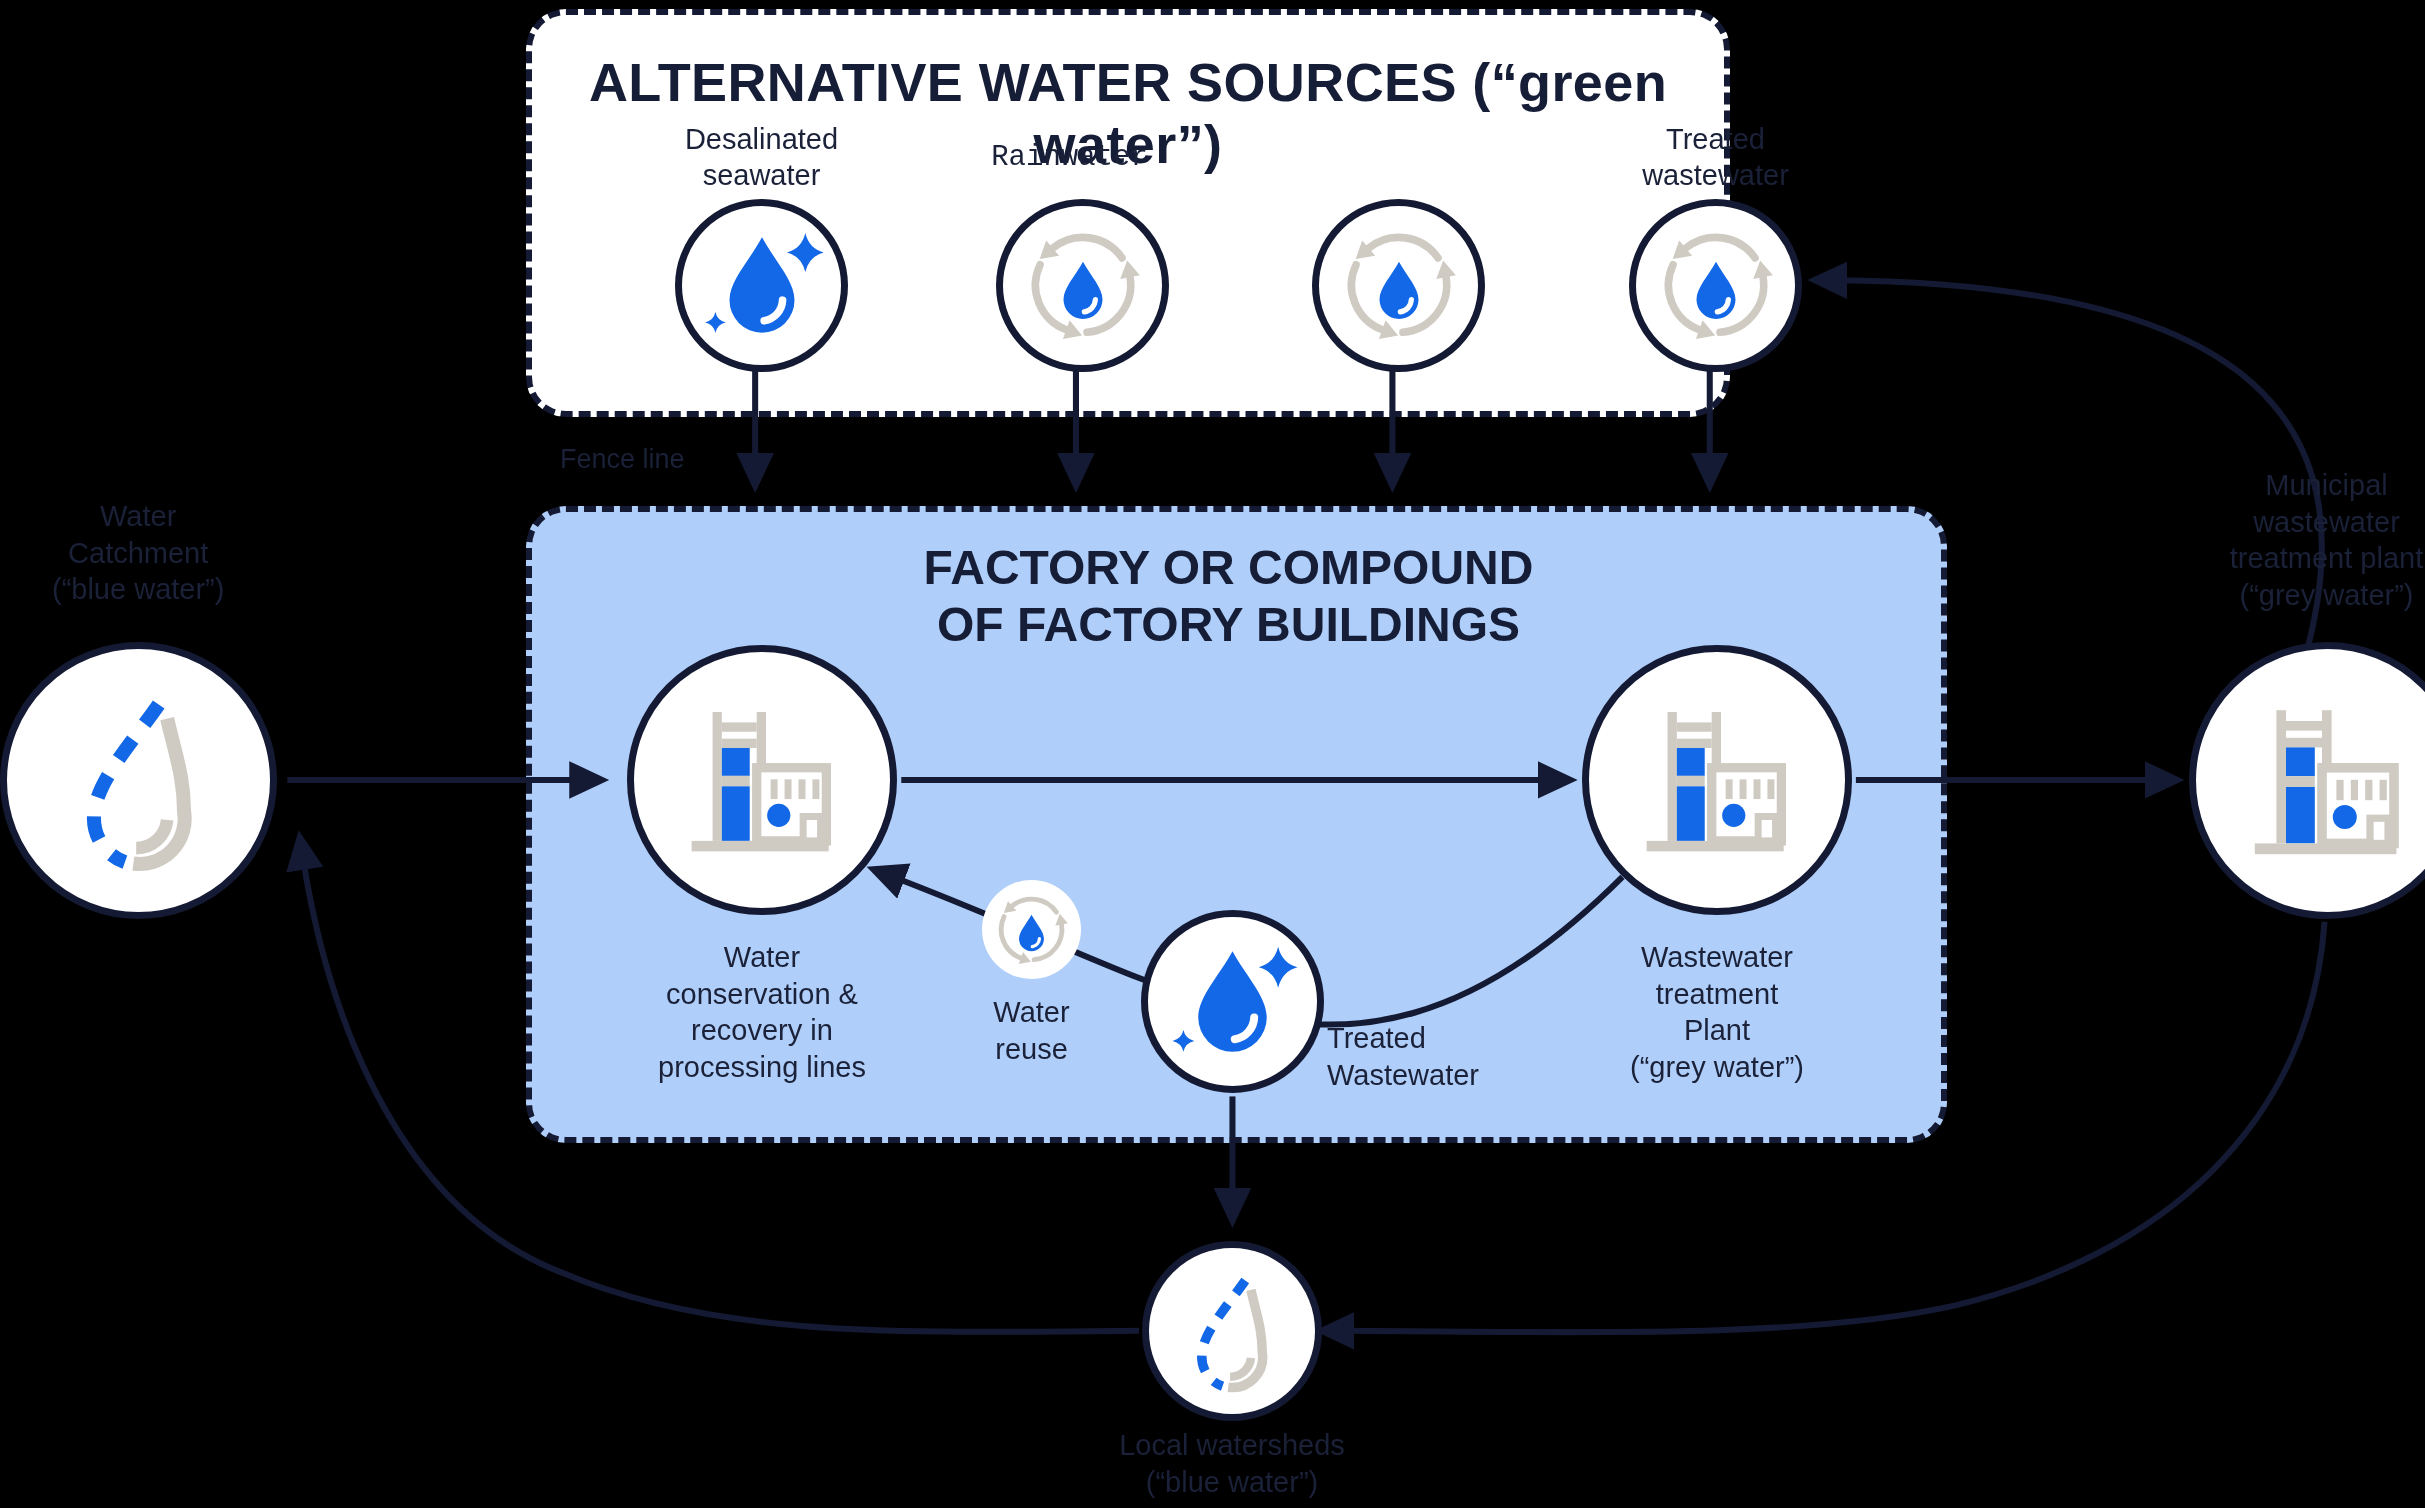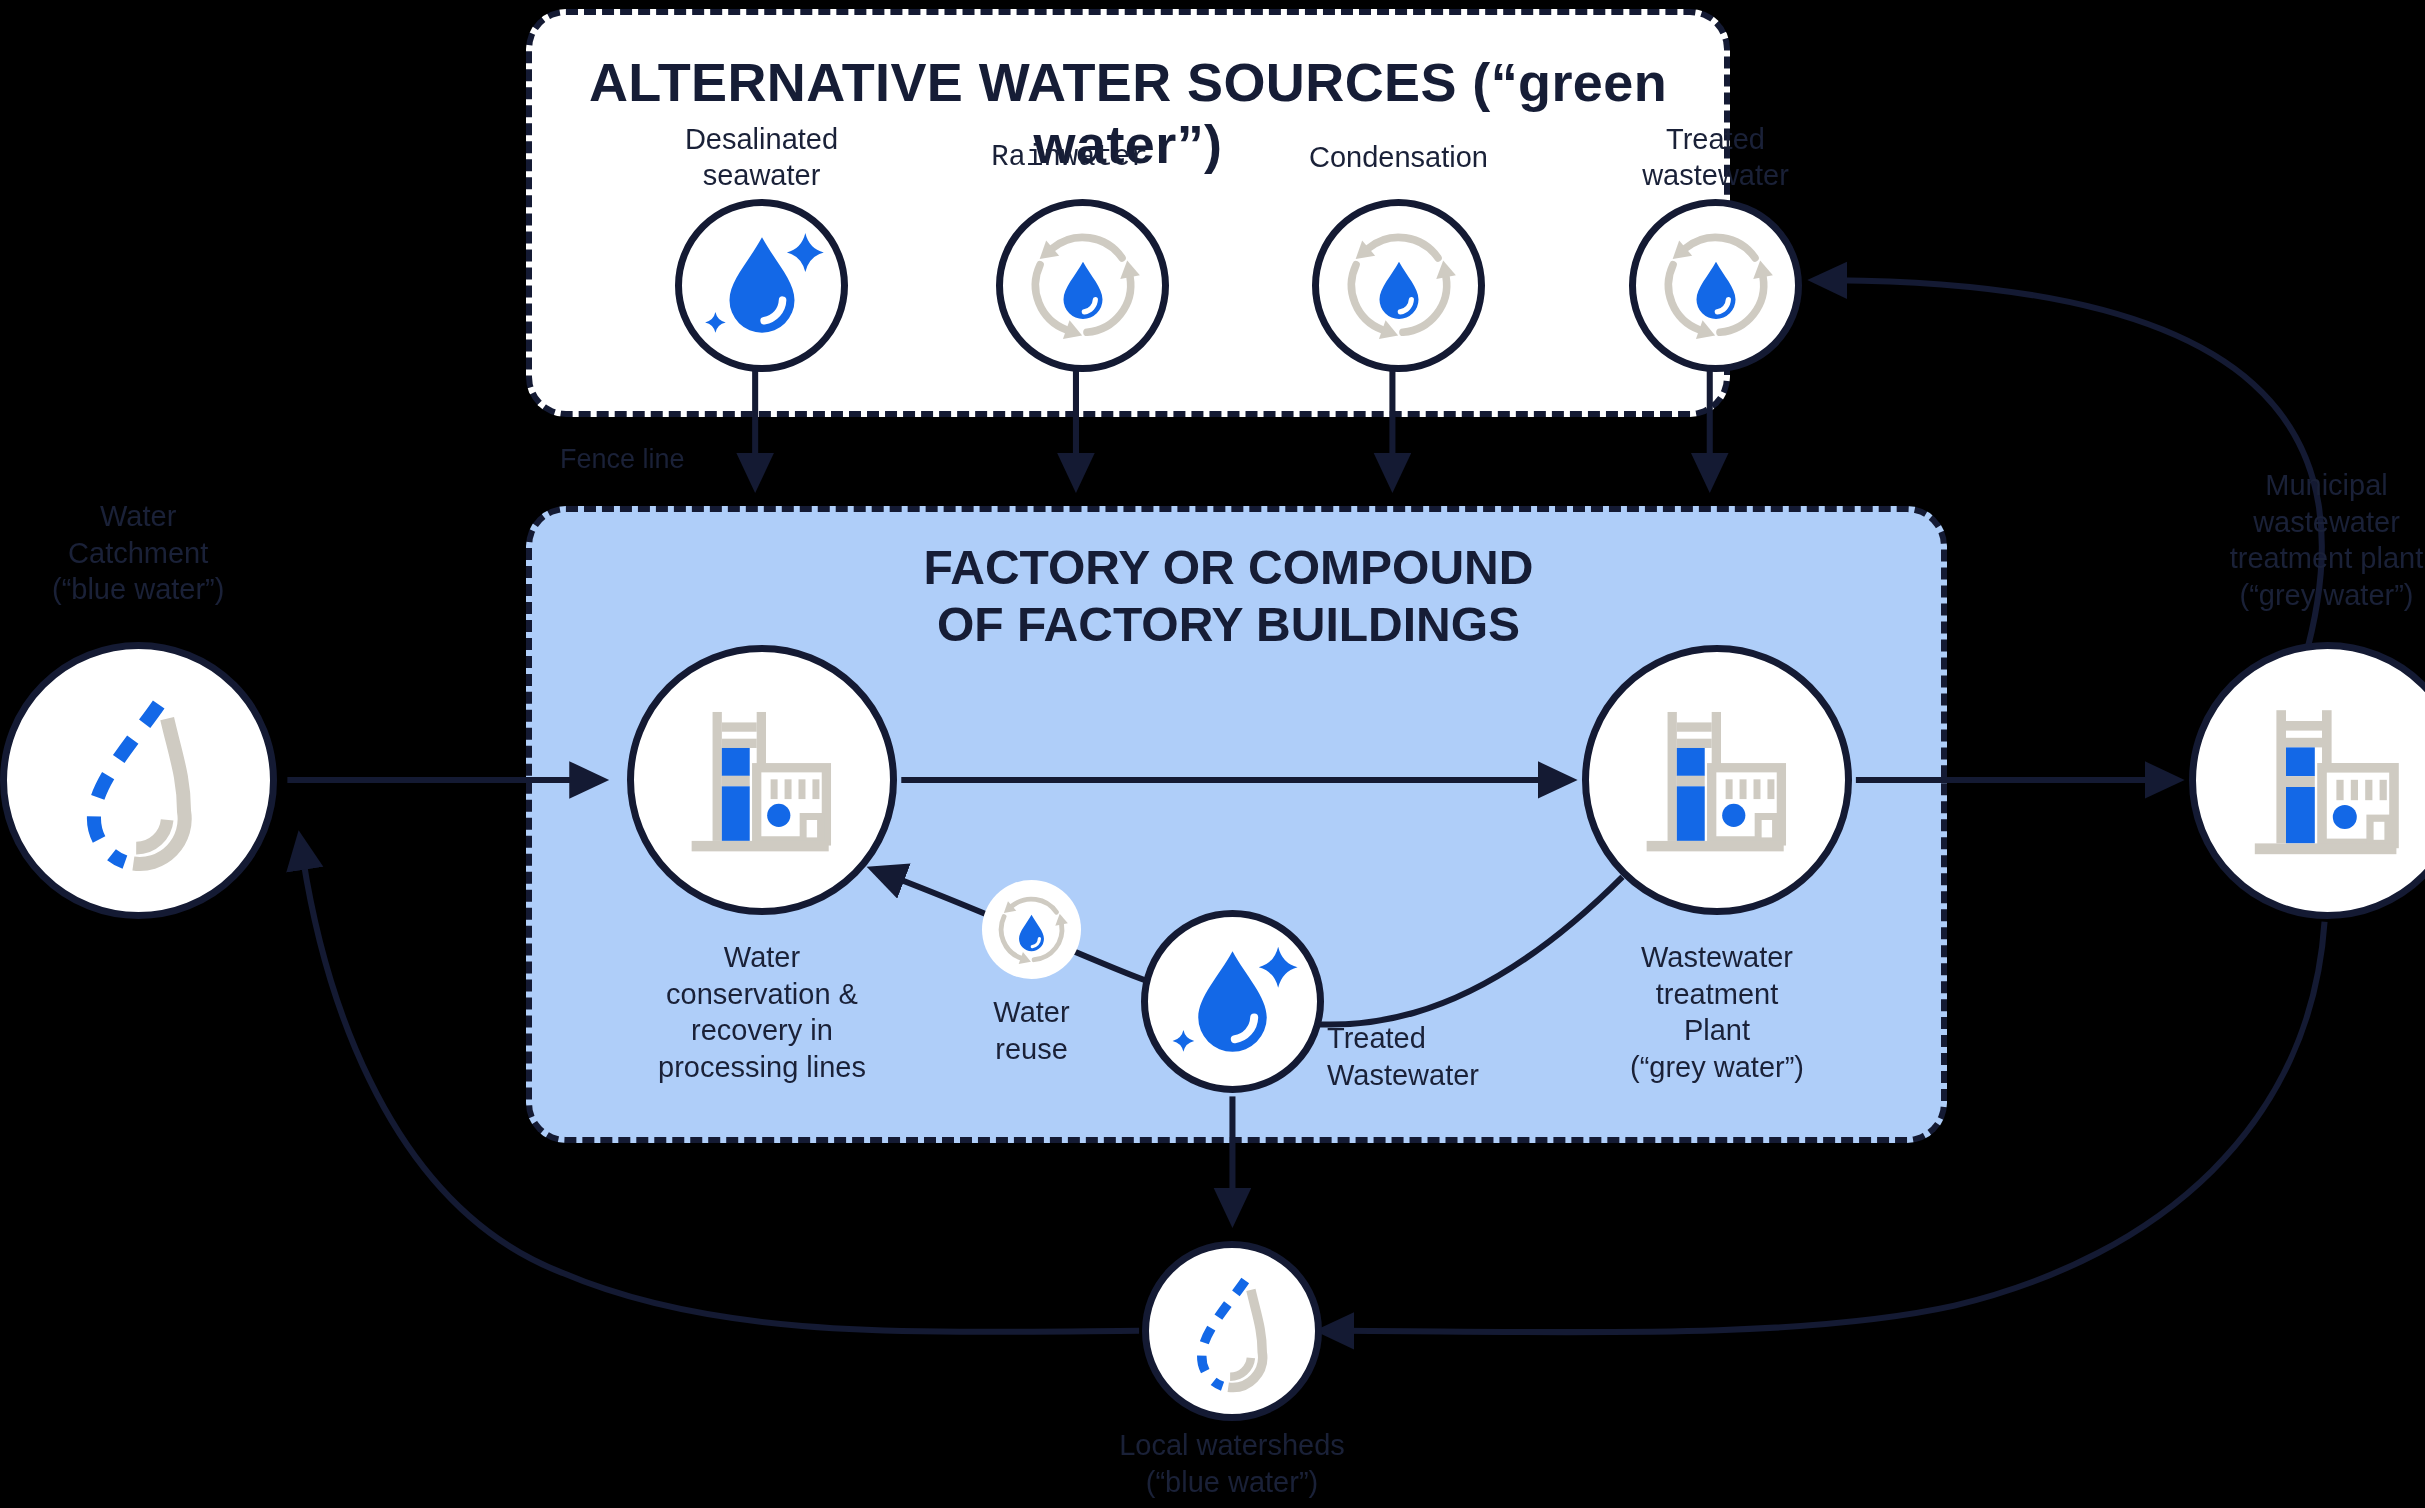--- a/index.html
+++ b/index.html
@@ -106,21 +106,20 @@
         <rect x="4" y="117" width="118" height="9" fill="#CFCBC2"></rect>
       </symbol>
     </defs>
   </svg>
 
   <div class="panel top-panel">
     <div class="top-title">ALTERNATIVE WATER SOURCES (“green water”)</div>
 
     <div class="source-label" style="left:74px;">Desalinated<br>seawater</div>
     <div class="source-label" style="left:382px;font-family:Liberation Mono, monospace;">Rainwater</div>
-    <div class="source-label" style="left:711px;">Condensation</div>
     <div class="source-label" style="left:1028px;">Treated<br>wastewater</div>
 
     <div class="circle source-circle" style="left:143px;">
       <svg class="icon" width="130" height="130" viewBox="0 0 150 150">
           <use href="#sym-drop-sparkle"></use>
         </svg>
     </div>
     <div class="circle source-circle" style="left:464px;">
       <svg class="icon" width="130" height="130" viewBox="0 0 150 150">
           <use href="#sym-drop-recycle"></use>

